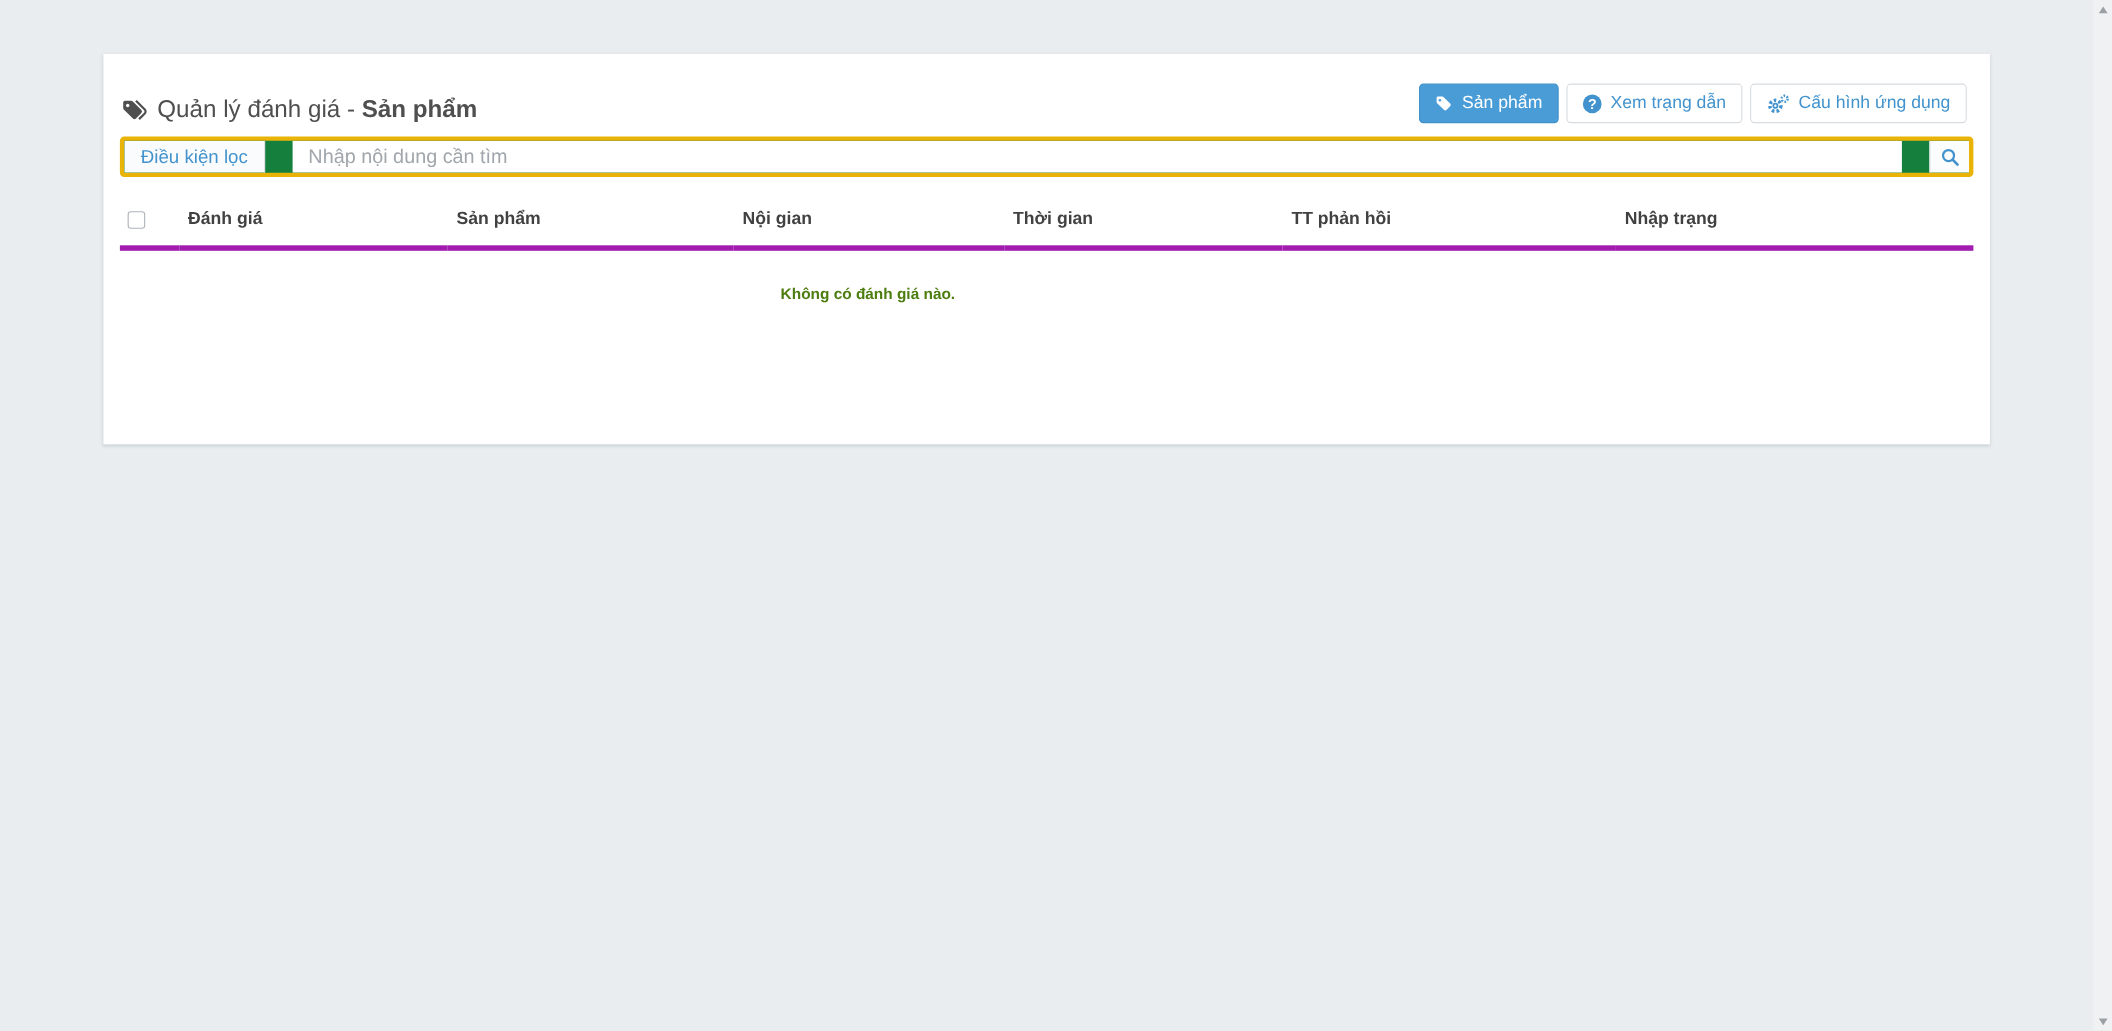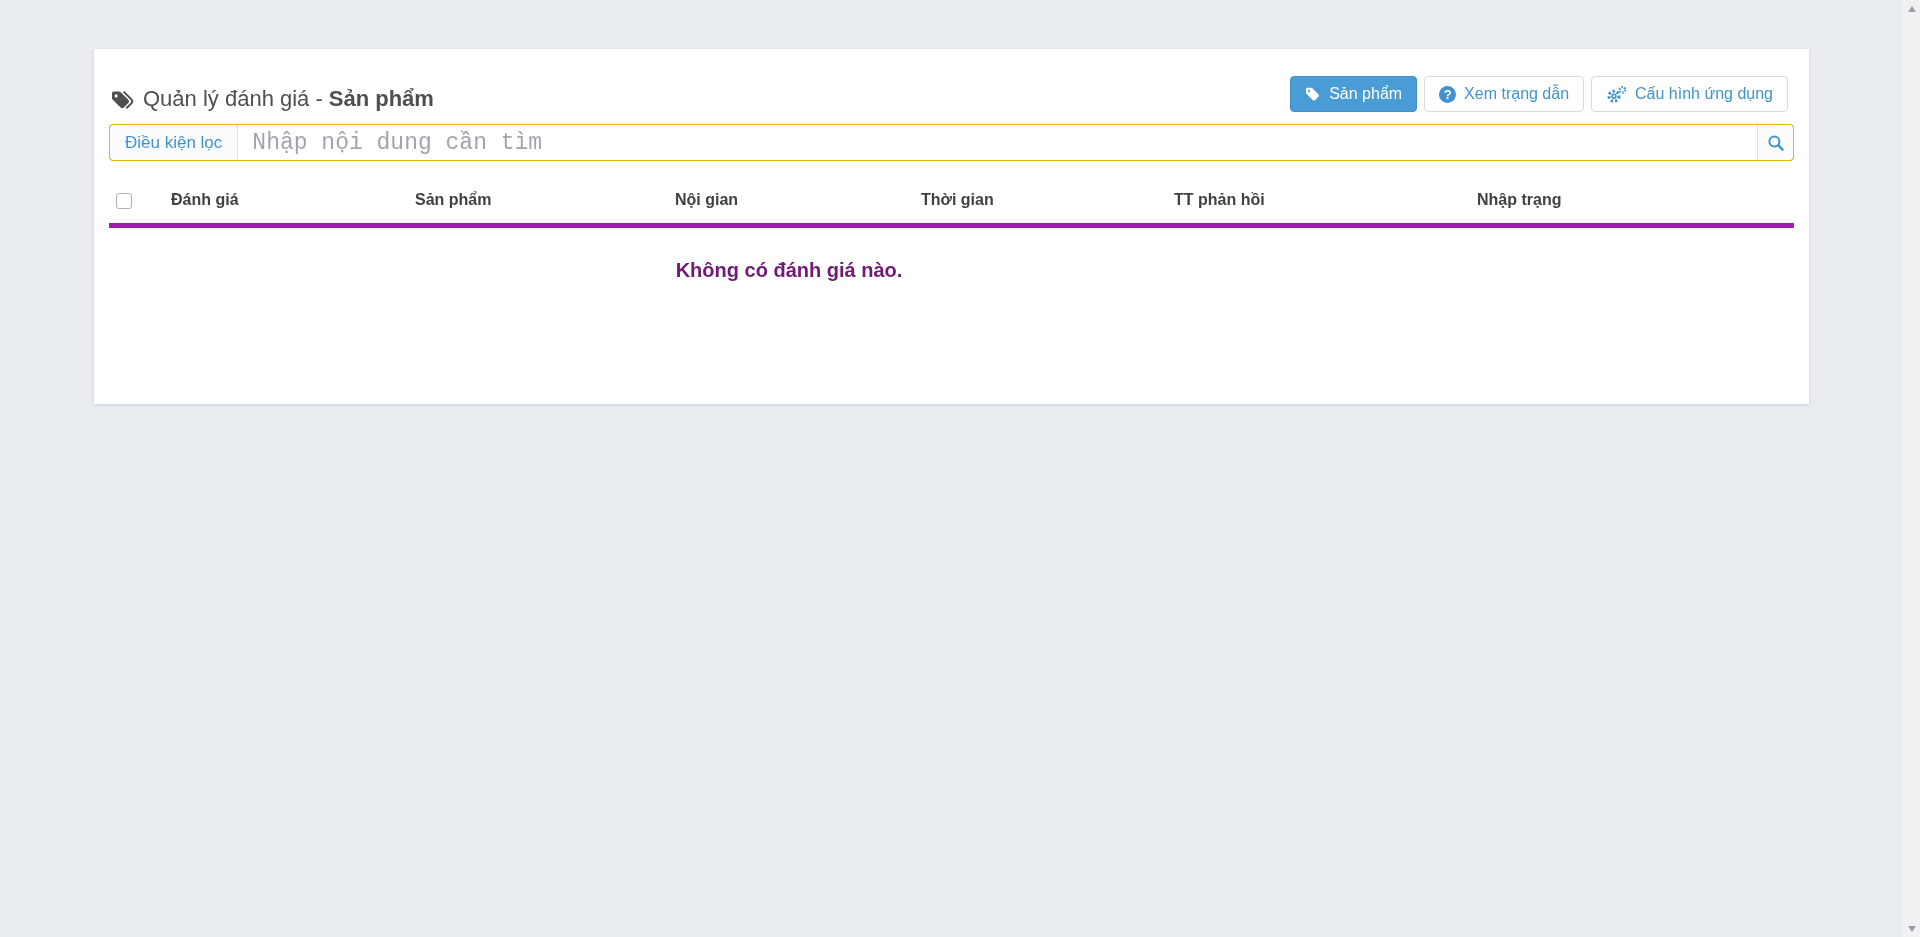--- a/index.html
+++ b/index.html
@@ -65,52 +65,52 @@
   }
   .tab.active {
     background:#fff; color:#555; cursor:default;
     border-color:#dddddd #dddddd #ffffff;
   }
 
   
   .panel-body { padding:12px 15px 0; }
 
   .filter-group {
-    display:flex; height:37px; border:1px solid #eab308; border-radius:4px;
-    background:#15803d; overflow:hidden;
+    display:flex; height:37px; border:4px solid #eab308; border-radius:4px;
+    background:#15803d; overflow:hidden;gap:25px;
   }
   .filter-label {
     display:flex; align-items:center; padding:0 15px;
     background:#fafbfc; border-right:1px solid #dde1e5;
     color:#4293cd; font-size:17px; white-space:nowrap;
   }
   .filter-input {
-    flex:1; border:none; outline:none; padding:0 14px; font-size:23px;
-    color:#555; font-family:Liberation Mono, monospace; background:#fff;
+    flex:1; border:none; outline:none; padding:0 14px; font-size:18px;
+    color:#555; font-family:Liberation Sans, sans-serif; background:#fff;
   }
   .filter-input::placeholder { color:#a0a6ab; opacity:1; }
   .search-btn {
     width:36px; border:none; border-left:1px solid #dde1e5; background:#fbfcfc;
     display:flex; align-items:center; justify-content:center; cursor:pointer;
   }
 
   
   table.review-table { width:100%; border-collapse:collapse; margin-top:17px; table-layout:fixed; }
   .review-table th {
     text-align:left; font-size:16px; font-weight:bold; color:#414141;
     padding:13px 8px 14px; border-bottom:5px solid #a21caf; white-space:nowrap;
   }
   .review-table th.col-check { padding-left:7px; }
   .cb {
     appearance:none; -webkit-appearance:none;
     width:16px; height:16px; border:1px solid #aeb4ba; border-radius:3px;
     background:#fff; margin:0; vertical-align:middle; cursor:pointer;
   }
   .review-table td.empty {
-    text-align:center; font-weight:bold; color:#701a75; font-size:20px;
+    text-align:center; font-weight:bold; color:#4d7c0f; font-size:14px;
     padding:31px 0 10px;
   }
 </style>
 </head>
 <body>
 
 <div class="scrollbar">
   <div class="sb-btn top">
     <span class="tri-up"></span>
   </div>

